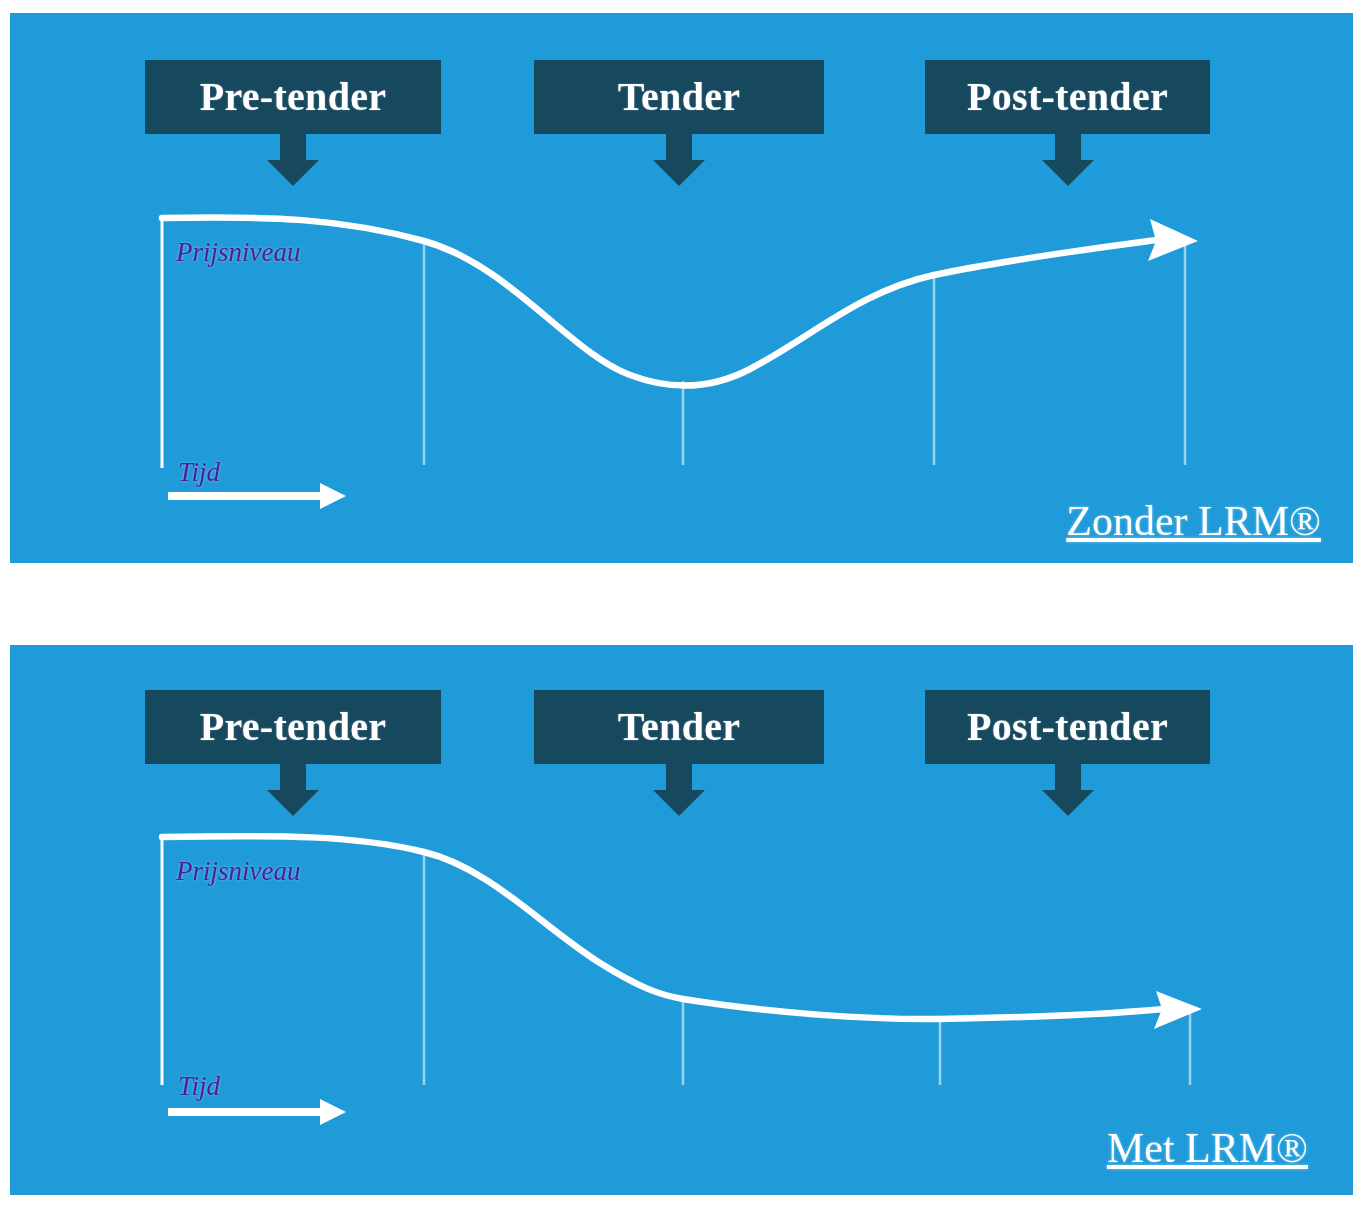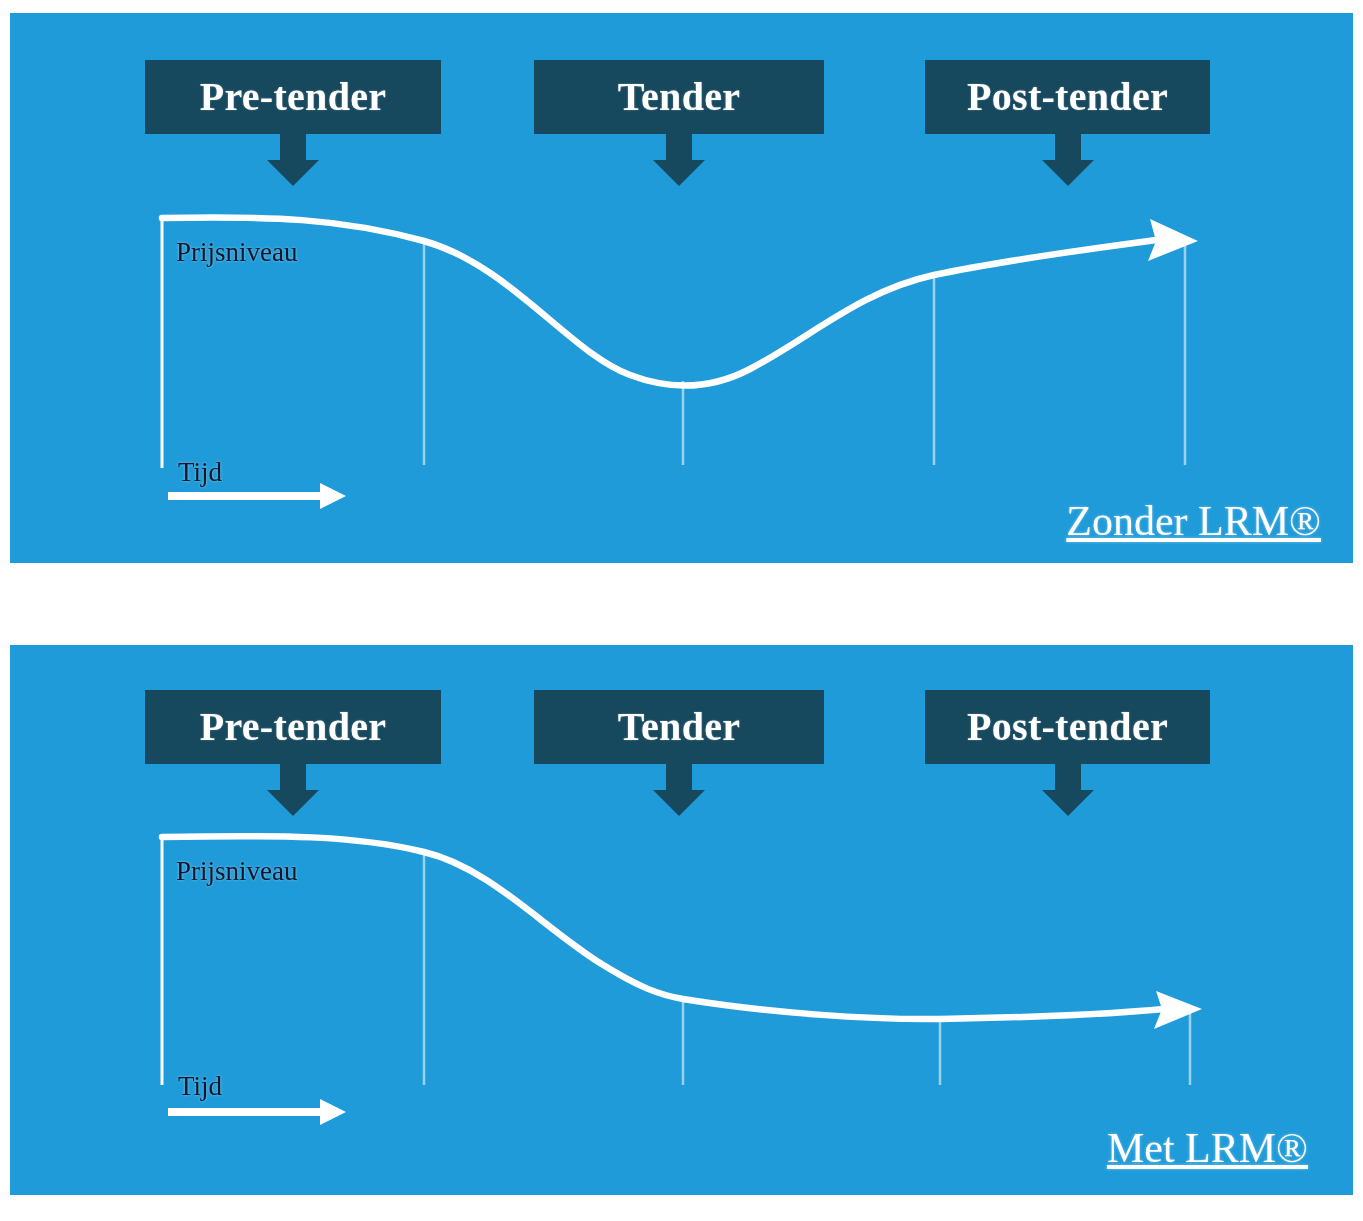--- a/index.html
+++ b/index.html
@@ -84,25 +84,26 @@
     position: absolute;
     left: 0;
     top: 0;
     width: 1343px;
     height: 550px;
   }
 
   
   .axis-label {
     position: absolute;
-    color: #0f172a;
+    color: #4c1d95;
     font-size: 27px;
     line-height: 1;
     white-space: nowrap;
     text-shadow: 0 0 3px rgba(255,255,255,0.45);
+    font-style: italic;
   }
   .caption {
     position: absolute;
     color: #ffffff;
     font-size: 42px;
     line-height: 1;
     white-space: nowrap;
     text-shadow: 0 0 3px rgba(255,255,255,0.4);
     text-decoration: underline;
   }

